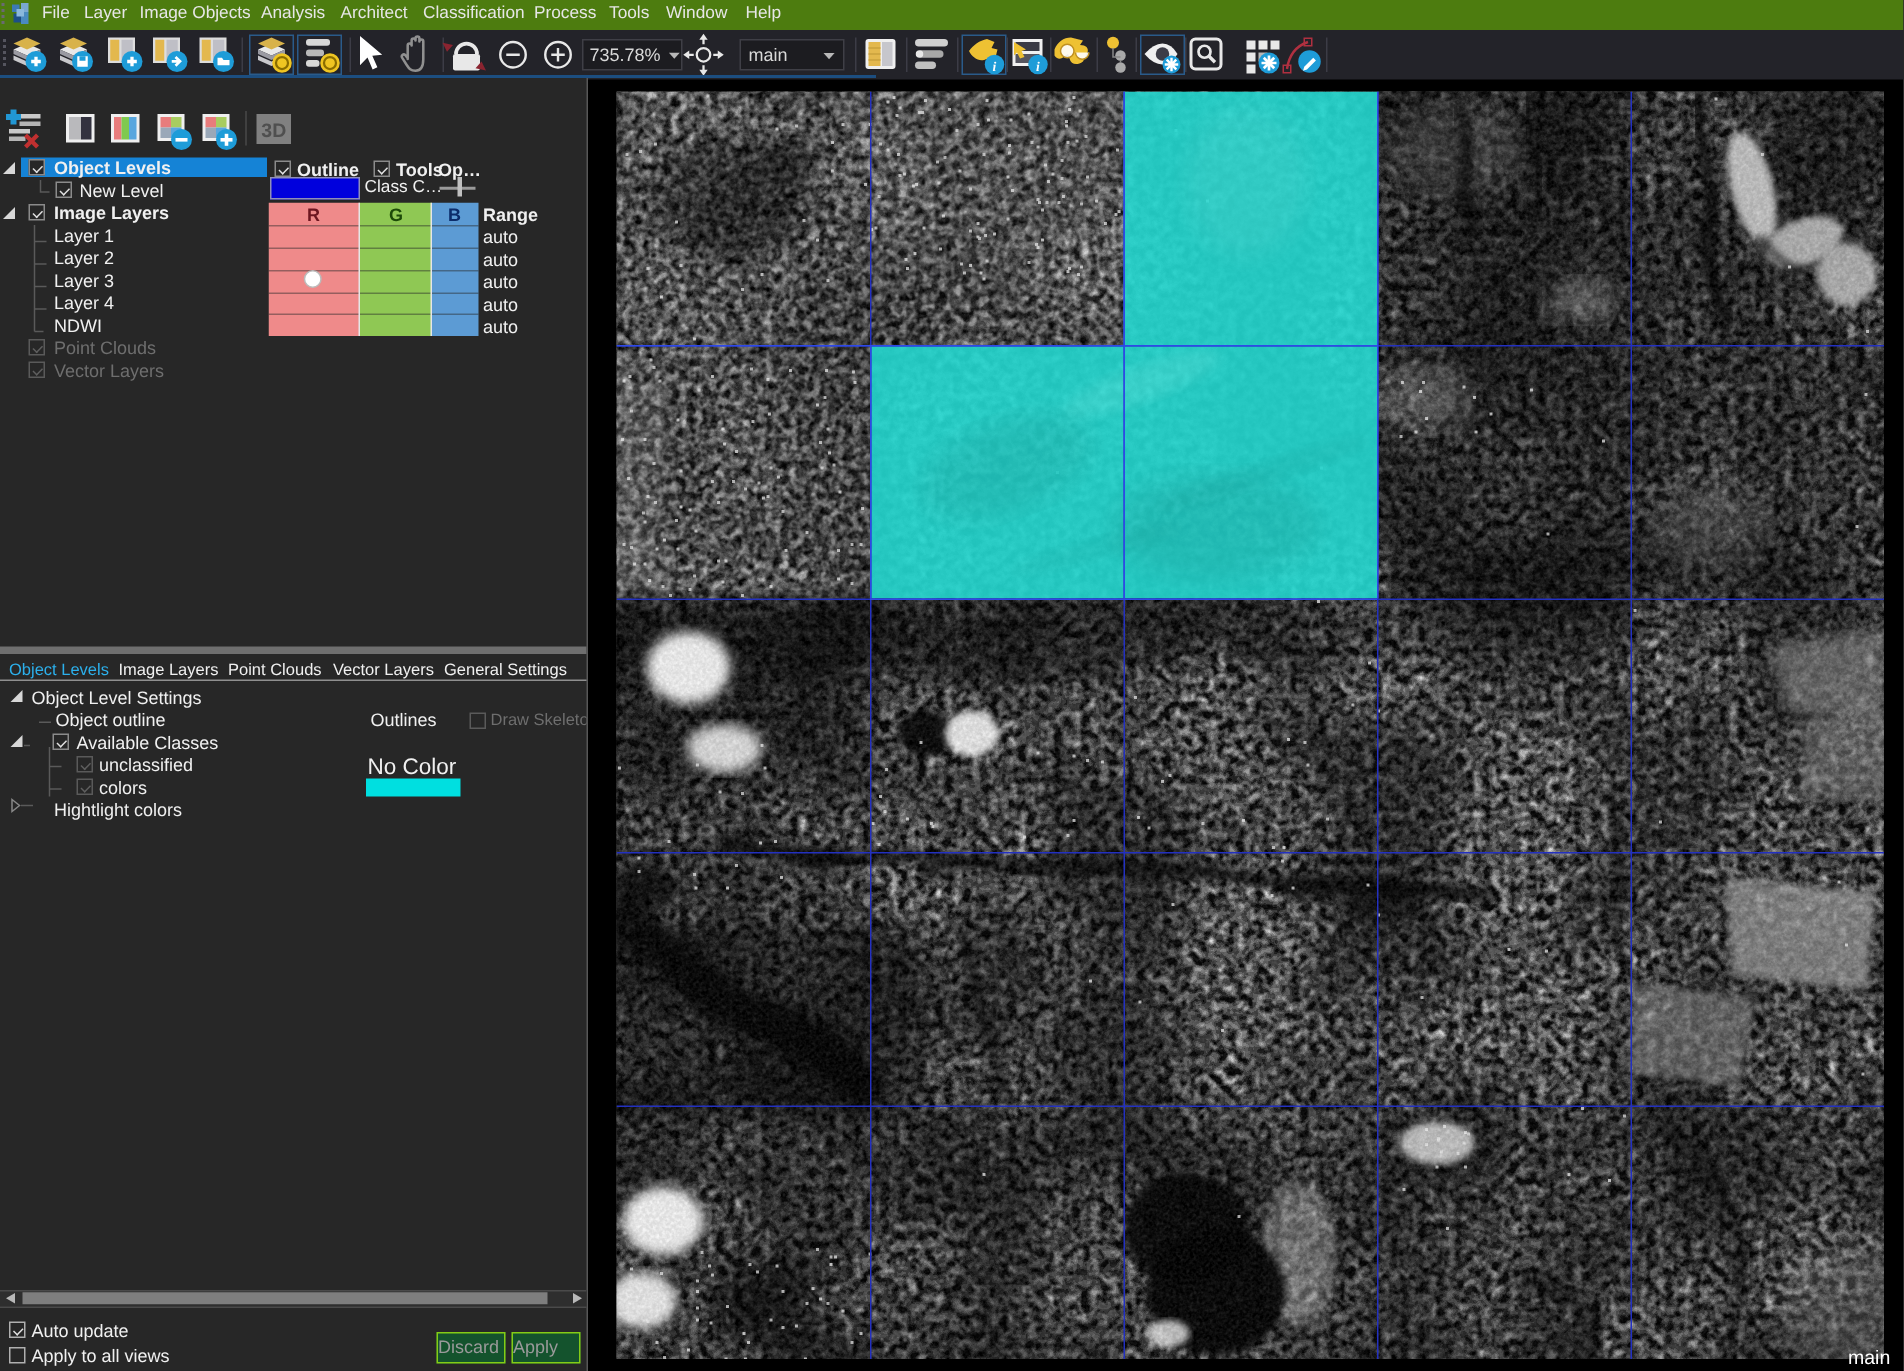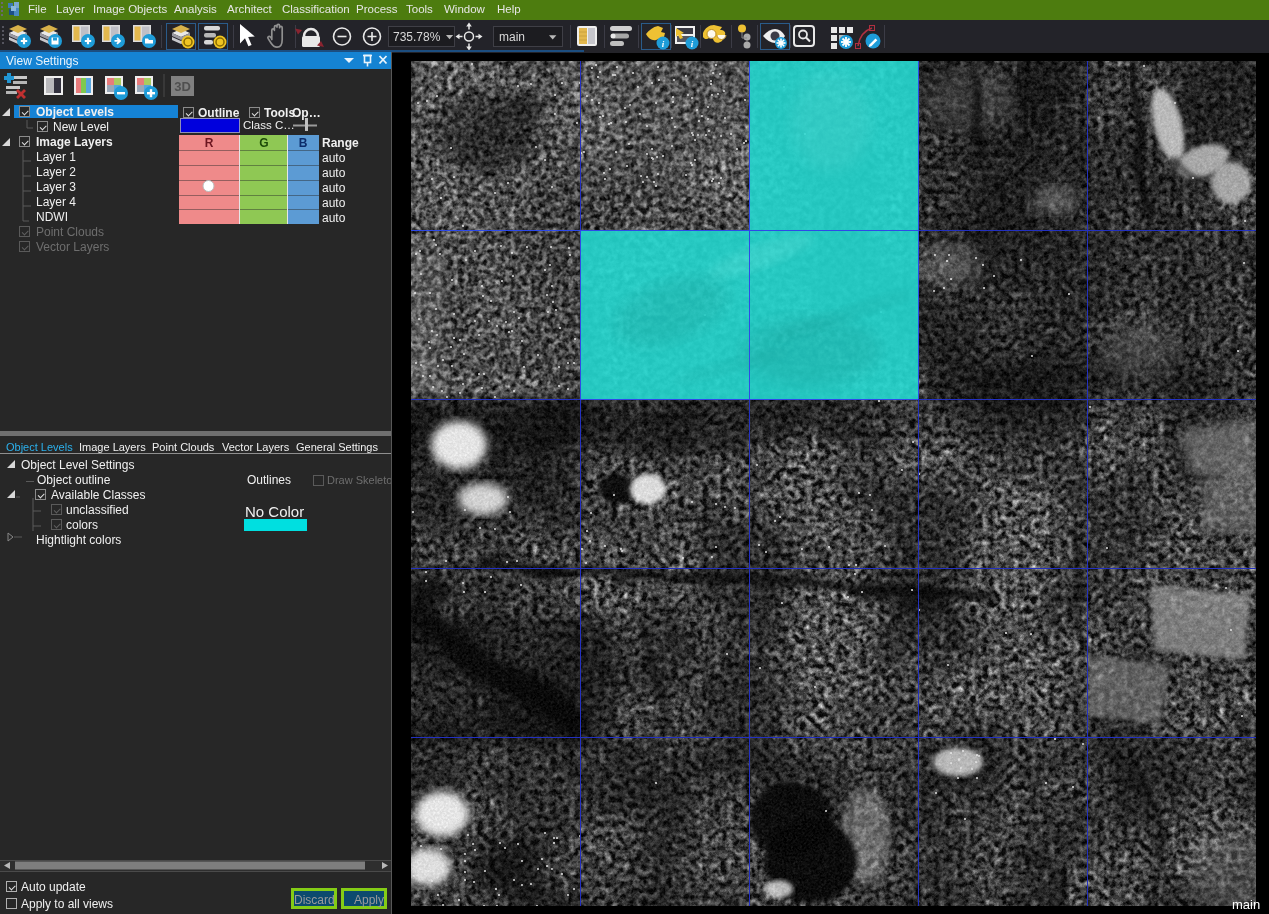--- a/index.html
+++ b/index.html
@@ -13,21 +13,21 @@
 .vstoolbar { position:absolute; left:0; top:17px; width:392px; height:31px; }
 .chk { position:absolute; width:11px; height:11px; border:1px solid #8b8b8b; background:#272727; }
 .chk.c::after { content:""; position:absolute; left:1.5px; top:2.5px; width:5px; height:2.5px; border-left:1.6px solid #e2e2e2; border-bottom:1.6px solid #e2e2e2; transform:rotate(-45deg); }
 .chk.dis { border-color:#5a5a5a; }
 .chk.dis::after { border-color:#5f5f5f; }
 .rowhl { position:absolute; background:#1583d6; }
 .t { position:absolute; white-space:nowrap; }
 .w { color:#f0f0f0; }
 .g { color:#6e6e6e; }
 .b { font-weight:bold; }
-.btn { position:absolute; width:46px; height:21px; border:3px solid #84cc16; color:#9a9a9a; font-size:12px; text-align:right; line-height:19px; background:#0c4a6e; }
+.btn { position:absolute; width:46px; height:21px; border:1px solid #84cc16; color:#9a9a9a; font-size:12px; text-align:left; line-height:19px; background:#14532d; }
 svg { position:absolute; }
 </style>
 </head>
 <body>
 
 <div class="menubar">
   <svg width="26" height="20" style="left:0;top:0">
     <g fill="#6a6a72">
         <rect x="1" y="2" width="2" height="2"></rect>
         <rect x="1" y="6" width="2" height="2"></rect>
@@ -374,35 +374,20 @@
         <line x1="507.5" y1="0" x2="507.5" y2="338"></line>
         <line x1="169.5" y1="169" x2="169.5" y2="338"></line>
         <line x1="0" y1="169.5" x2="507" y2="169.5"></line>
         <line x1="169" y1="338.5" x2="507" y2="338.5"></line>
       </g>
 </svg>
   </div>
 <div class="t" style="left:1232px;top:897px;color:#fff;font-size:13px">main</div>
 
 <div class="panelL" id="panelL">
-  <div class="vstitle">
-      <span style="position:absolute;left:6px;top:2px">View Settings</span>
-    <svg width="50" height="17" style="left:342px;top:0">
-      <path d="M2 6 L12 6 L7 11 Z" fill="#eaf4fc"></path>
-      <g stroke="#eaf4fc" stroke-width="1.6" fill="none">
-        <rect x="22.5" y="3.5" width="6" height="7"></rect>
-        <line x1="25.5" y1="10.5" x2="25.5" y2="14.5"></line>
-        <line x1="21" y1="3.5" x2="30" y2="3.5"></line>
-      </g>
-      <g stroke="#eaf4fc" stroke-width="1.8">
-        <line x1="37.5" y1="4" x2="44.5" y2="11.5"></line>
-        <line x1="44.5" y1="4" x2="37.5" y2="11.5"></line>
-      </g>
-    </svg>
-  </div>
   <div class="vstoolbar" id="vstb">
     <svg width="392" height="31" style="left:0;top:0">
 
       <g>
         <rect x="10" y="7" width="17" height="3" fill="#c9c9c9"></rect>
         <rect x="13" y="12" width="14" height="3" fill="#b5b5b5"></rect>
         <rect x="6" y="17" width="14" height="3" fill="#c9c9c9"></rect>
         <rect x="6" y="22" width="11" height="3" fill="#b5b5b5"></rect>
         <path d="M7 4 h4 v3 h3 v4 h-3 v3 h-4 v-3 h-3 v-4 h3 z" fill="#2196d3"></path>
         <path d="M18 20 l3 3 3 -3 2 2 -3 3 3 3 -2 2 -3 -3 -3 3 -2 -2 3 -3 -3 -3 z" fill="#c03030"></path>

